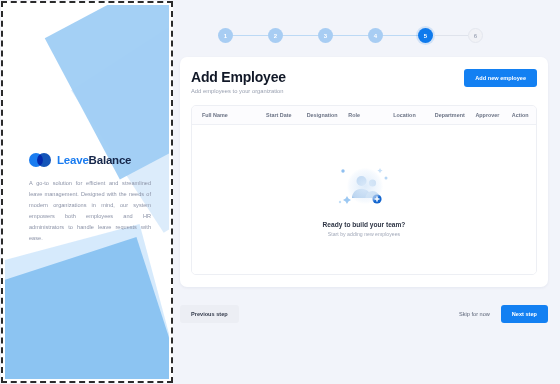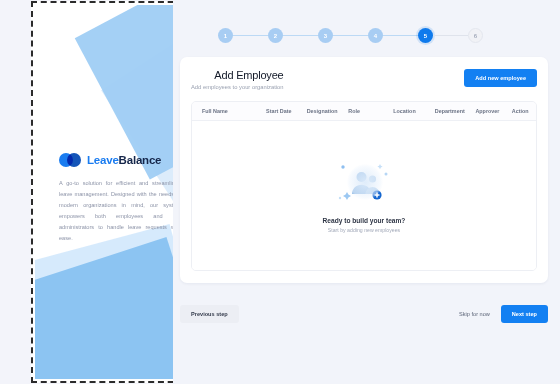--- a/index.html
+++ b/index.html
@@ -25,21 +25,20 @@
   .left-frame {
     position: absolute;
     left: 1px;
     top: 1px;
     width: 172px;
     height: 382px;
     box-sizing: border-box;
     border: 2px dashed #2b2b2b;
     background: #ffffff;
     overflow: hidden;
-    margin-left: 30px;
   }
   .left-inner {
     position: absolute;
     inset: 2px;
     background: #ffffff;
     overflow: hidden;
   }
   .wave-top-a {
     position: absolute;
     top: -70px;
@@ -189,22 +188,22 @@
     border-radius: 7px;
     box-shadow: 0 1px 3px rgba(25,40,80,.06);
     padding: 12px 11px 12px 11px;
   }
   .card-head {
     display: flex;
     align-items: flex-start;
     justify-content: space-between;
   }
   .card-title {
-    font-size: 11px;
-    font-weight: 400;
+    font-size: 14px;
+    font-weight: 700;
     color: #111827;
     letter-spacing: -.2px;
     text-align: right;
   }
   .card-sub {
     margin-top: 3px;
     font-size: 5.8px;
     color: #9aa1b1;
   }
   .btn-primary {

